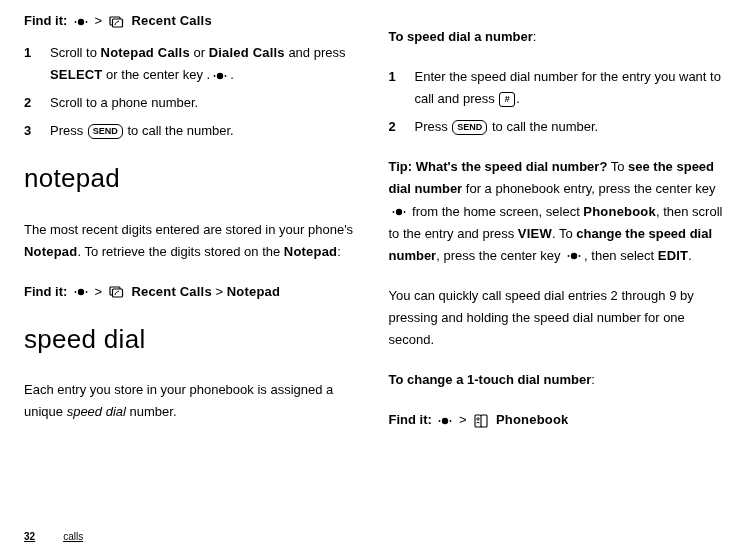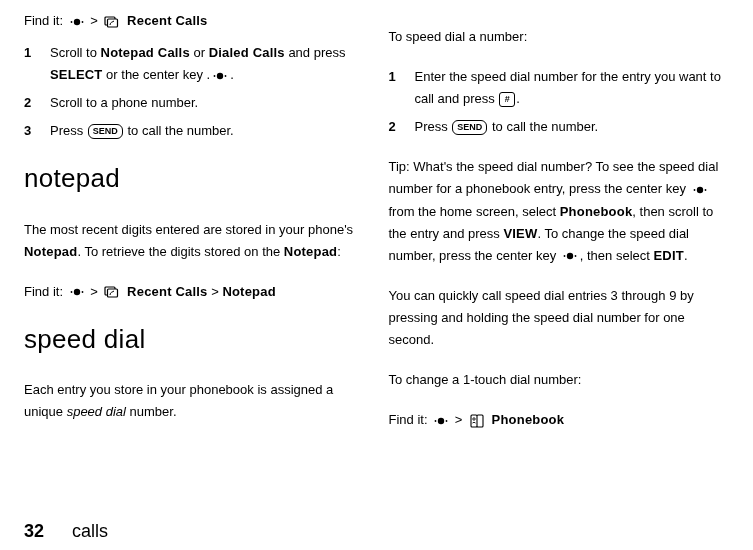--- a/index.html
+++ b/index.html
@@ -25,21 +25,21 @@
     flex: 1;
     font-size: 13px;
     line-height: 1.7;
   }
   h2.section {
     font-size: 26px;
     font-weight: normal;
     margin: 14px 0 8px 0;
     letter-spacing: 0.3px;
   }
-  .bold { font-weight: normal; }
+  .bold { font-weight: bold; }
   .cond { font-family: 'Arial Narrow', Arial, sans-serif; font-weight: bold; font-stretch: condensed; letter-spacing: 0.2px; }
   .italic { font-style: italic; }
   .step {
     display: flex;
     margin: 6px 0;
   }
   .step .num {
     width: 26px;
     font-weight: bold;
     flex-shrink: 0;
@@ -84,21 +84,22 @@
     line-height: 13px;
     margin: 0 1px;
     font-family: Arial, sans-serif;
   }
   .key-wide { min-width: 24px; border-radius: 6px; }
 
   .footer {
     position: absolute;
     bottom: 8px;
     left: 24px;
-    font-size: 18px;
+    font-size: 10px;
+    text-decoration: underline;
   }
   .footer .pagenum { font-weight: bold; margin-right: 28px; }
 </style>
 </head>
 <body>
 
 <div class="page">
   <div class="columns">
 
     <div class="col">
@@ -204,21 +205,21 @@
               <circle cx="2.5" cy="6" r="0.9" fill="#000"></circle>
               <circle cx="13.5" cy="6" r="0.9" fill="#000"></circle>
             </svg></span><span> from the home screen, select </span><span class="cond">Phonebook</span><span>, then scroll to the entry and press </span><span class="cond">VIEW</span><span>. To </span><span class="bold">change the speed dial number</span><span>, press the center key </span><span class="icon-nav"><svg width="16" height="12" viewBox="0 0 16 12">
               <circle cx="8" cy="6" r="3.2" fill="#000"></circle>
               <circle cx="2.5" cy="6" r="0.9" fill="#000"></circle>
               <circle cx="13.5" cy="6" r="0.9" fill="#000"></circle>
             </svg></span><span>, then select </span><span class="cond">EDIT</span><span>.</span>
       </div>
 
 
-      <div class="para">You can quickly call speed dial entries 3 through 9 by pressing and holding the speed dial number for one second.</div>
+      <div class="para">You can quickly call speed dial entries 2 through 9 by pressing and holding the speed dial number for one second.</div>
 
       <div class="para">
         <span class="bold">To change a 1-touch dial number</span><span>:</span>
       </div>
 
       <div class="find-line">
         <span class="bold">Find it:</span>
         <span class="icon-nav"><svg width="16" height="12" viewBox="0 0 16 12">
               <circle cx="8" cy="6" r="3.2" fill="#000"></circle>
               <circle cx="2.5" cy="6" r="0.9" fill="#000"></circle>

